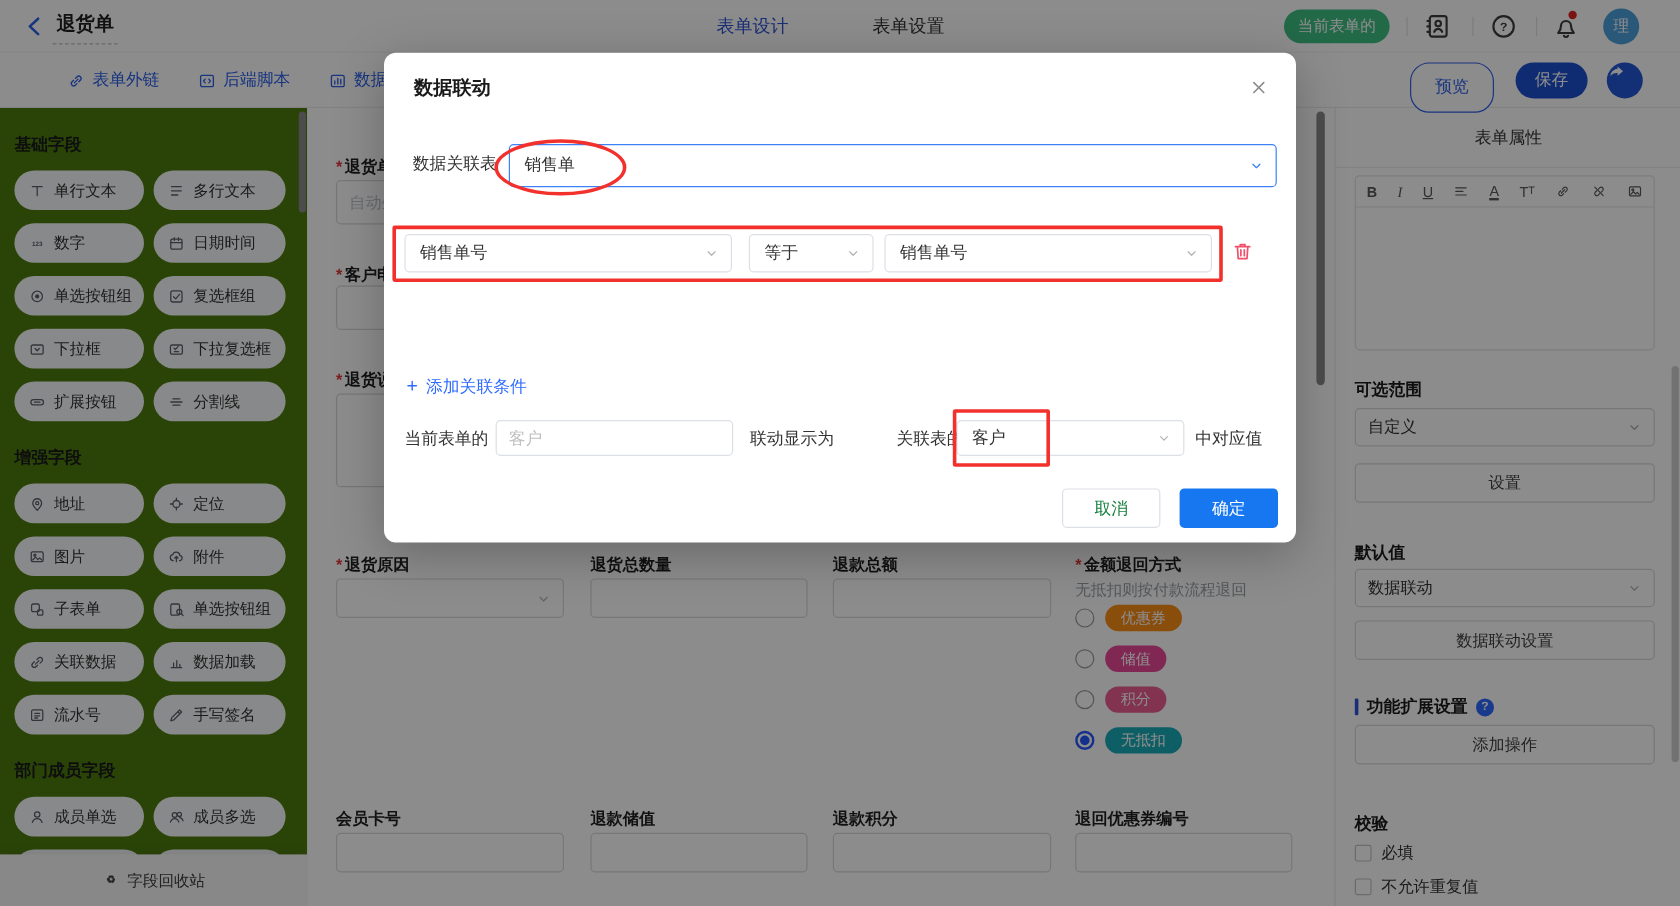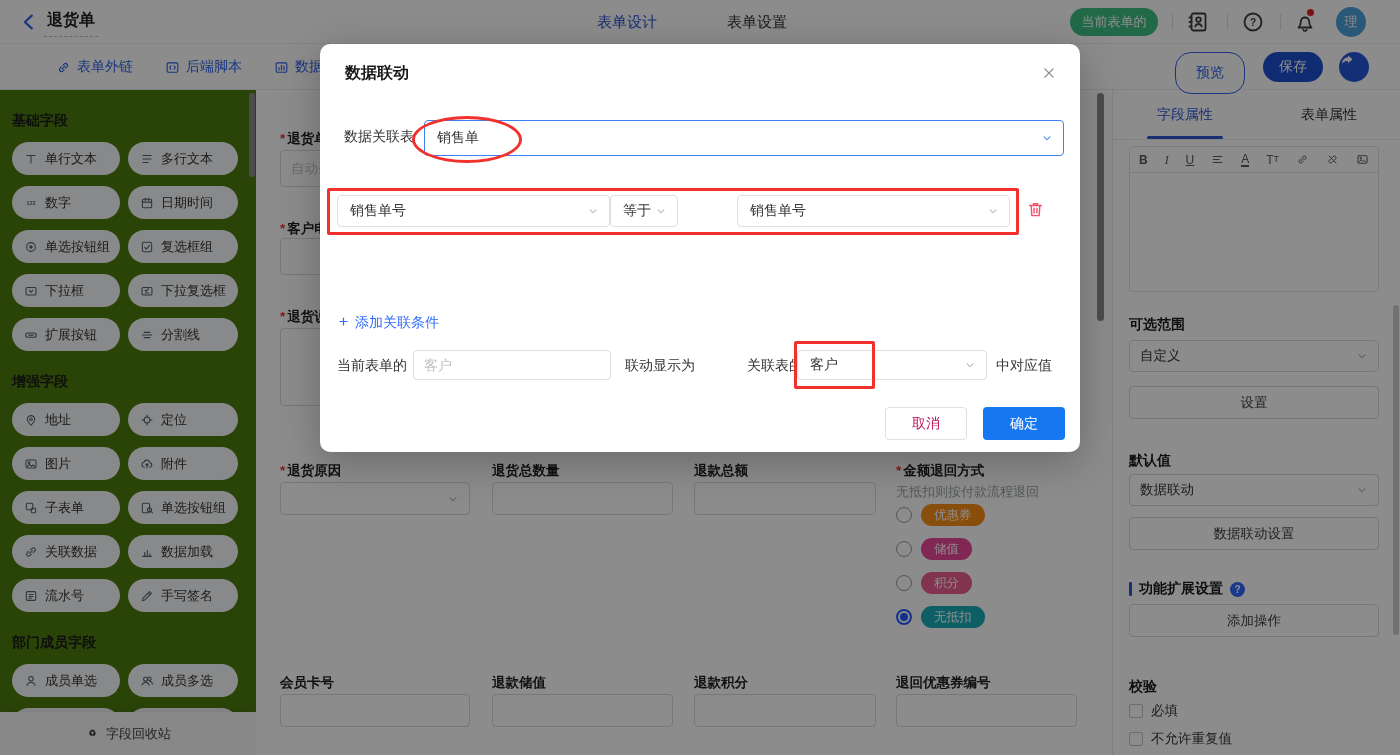--- a/index.html
+++ b/index.html
@@ -88,21 +88,21 @@
   .m-select { position:absolute; border:1px solid #dcdfe6; border-radius:4px; background:#fff; font-size:14px; color:#333; display:flex; align-items:center; padding-left:12px; cursor:pointer; }
   .m-select.focus { border:1.5px solid #3c82f6; }
   .m-select .chev { color:#b0b3b8; }
   .m-select.focus .chev { color:#3c82f6; }
   .m-input { position:absolute; border:1px solid #dcdfe6; border-radius:4px; font-size:14px; color:#333; padding-left:10px; outline:none; }
   .m-input::placeholder { color:#bfbfbf; }
   .m-colhead { position:absolute; top:160px; font-size:14px; color:#333; }
   .m-link { position:absolute; left:17px; top:270px; color:#2f6bff; font-size:14px; display:flex; align-items:center; gap:5px; cursor:pointer; }
   .m-link svg { width:13px; height:13px; }
   .m-btn { position:absolute; top:363px; width:82px; height:33px; border-radius:4px; font-size:14px; display:flex; align-items:center; justify-content:center; cursor:pointer; }
-  .m-cancel { left:565px; border:1px solid #dcdfe6; background:#fff; color:#be185d; }
+  .m-cancel { left:565px; border:1px solid #dcdfe6; background:#fff; color:#15803d; }
   .m-ok { left:663px; background:#1677f0; color:#fff; }
   .trash { position:absolute; left:706px; top:156px; width:19px; height:19px; color:#f0506a; cursor:pointer; }
   .ann { position:absolute; border:3px solid #f2302c; pointer-events:none; z-index:5; }
   .ann-ellipse { left:92px; top:72px; width:110px; height:47px; border-radius:50%; }
   .ann-rect1 { left:7px; top:144px; width:692px; height:47px; border-radius:2px; }
   .ann-rect2 { left:474px; top:297px; width:81px; height:48px; border-radius:2px; }
 </style>
 </head>
 <body>
 
@@ -412,21 +412,20 @@
         <span class="fld-label" style="left: 438px; top: 584px;">退款积分</span>
         <div class="inp" style="left: 438px; top: 604px; width: 182px; height: 33px;"></div>
         <span class="fld-label" style="left: 640px; top: 584px;">退回优惠券编号</span>
         <div class="inp" style="left: 640px; top: 604px; width: 181px; height: 33px;"></div>
       </div>
     <div class="cv-scroll"></div>
   </main>
 
   <aside class="panel">
     <div class="pn-tabs">
-      <span class="pn-tab active">字段属性</span>
       <span class="pn-tab">表单属性</span>
     </div>
 
     <div class="rt-box">
       <div class="rt-head" id="rt-tools">
           <span class="rt-t rt-b">B</span>
           <span class="rt-t rt-i">I</span>
           <span class="rt-t rt-u">U</span>
           <span class="rt-t" style="width: 13px; height: 13px;">
             <svg viewBox="0 0 24 24" width="100%" height="100%" fill="none" stroke="currentColor" stroke-width="1.8" stroke-linecap="round" stroke-linejoin="round">
@@ -517,21 +516,21 @@
 
     <span class="m-colhead" style="left:126px">关联表字段</span>
     <span class="m-colhead" style="left:482px">当前表单字段</span>
 
     <div class="m-select" style="left:17px; top:151px; width:273px; height:32px">
       <span>销售单号</span>
       <span class="chev" style="display: inline-block;"><svg viewBox="0 0 24 24" width="100%" height="100%" fill="none" stroke="currentColor" stroke-width="1.8" stroke-linecap="round" stroke-linejoin="round">
             <path d="M7 10l5 5 5-5"></path>
           </svg></span>
     </div>
-    <div class="m-select" style="left:290px; top:151px; width:68px; height:32px">
+    <div class="m-select" style="left:304px; top:151px; width:104px; height:32px">
       <span>等于</span>
       <span class="chev" style="display: inline-block;"><svg viewBox="0 0 24 24" width="100%" height="100%" fill="none" stroke="currentColor" stroke-width="1.8" stroke-linecap="round" stroke-linejoin="round">
             <path d="M7 10l5 5 5-5"></path>
           </svg></span>
     </div>
     <div class="m-select" style="left:417px; top:151px; width:273px; height:32px">
       <span>销售单号</span>
       <span class="chev" style="display: inline-block;"><svg viewBox="0 0 24 24" width="100%" height="100%" fill="none" stroke="currentColor" stroke-width="1.8" stroke-linecap="round" stroke-linejoin="round">
             <path d="M7 10l5 5 5-5"></path>
           </svg></span>

